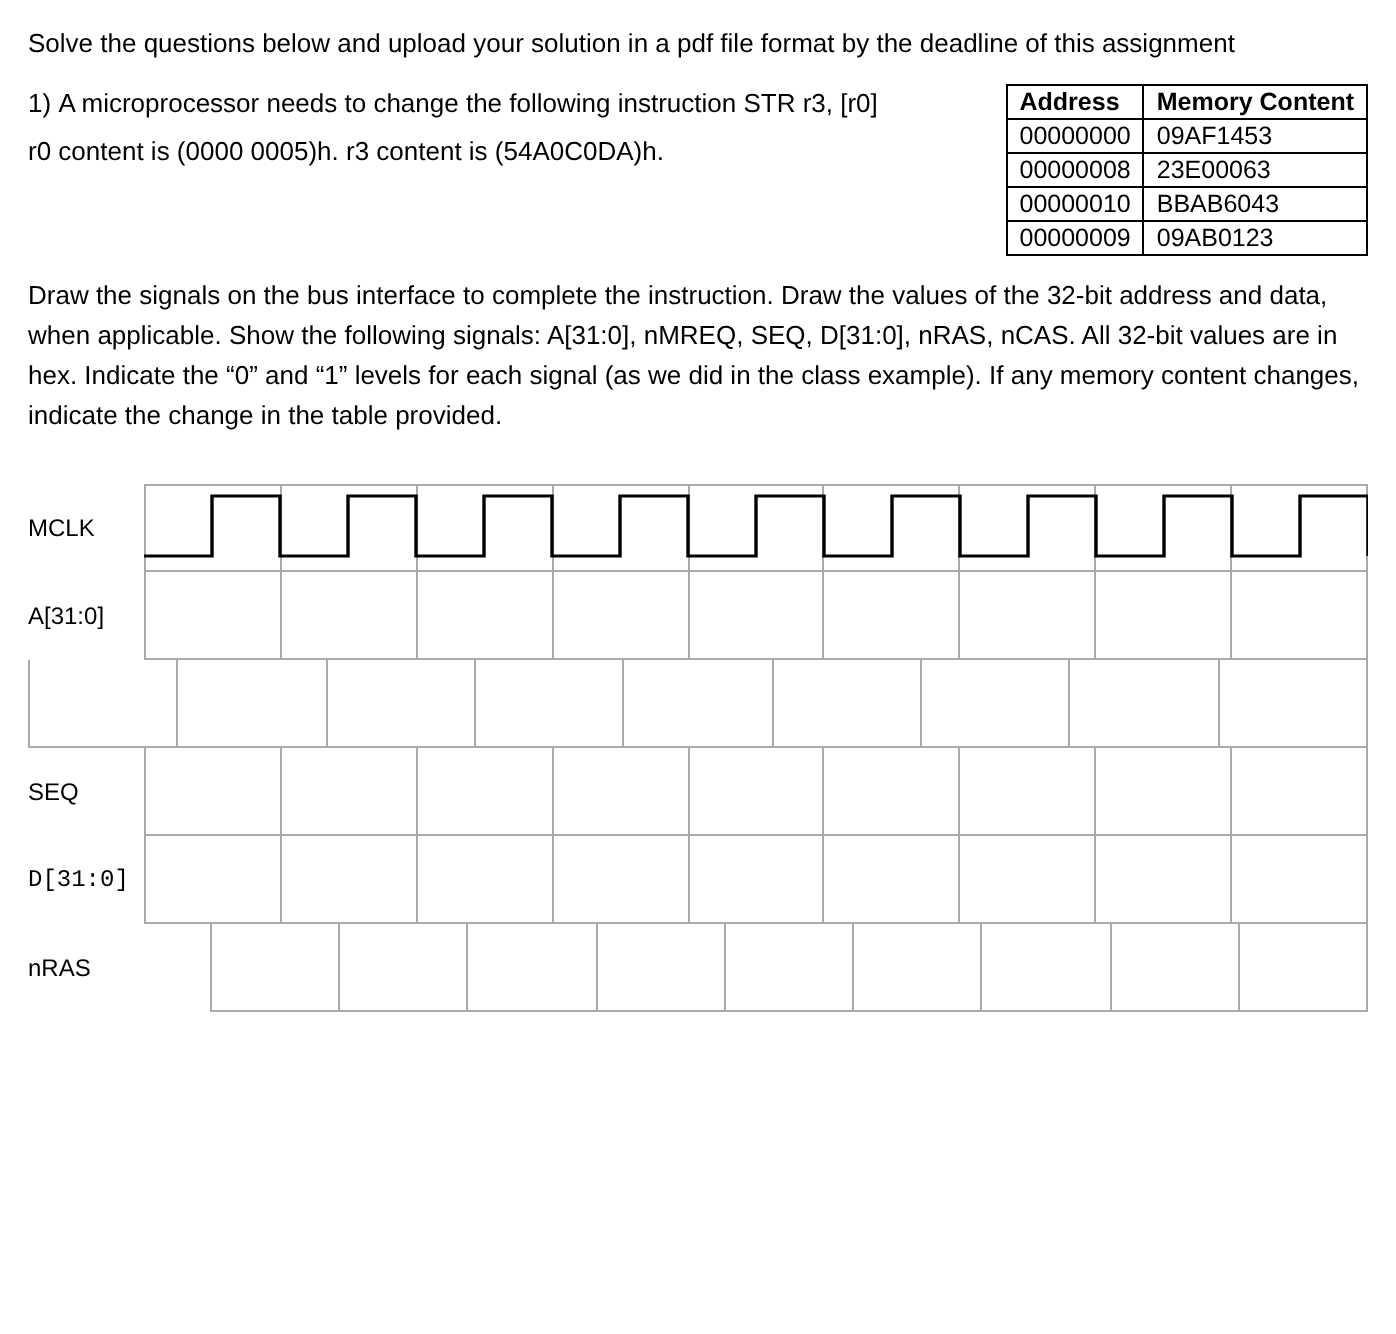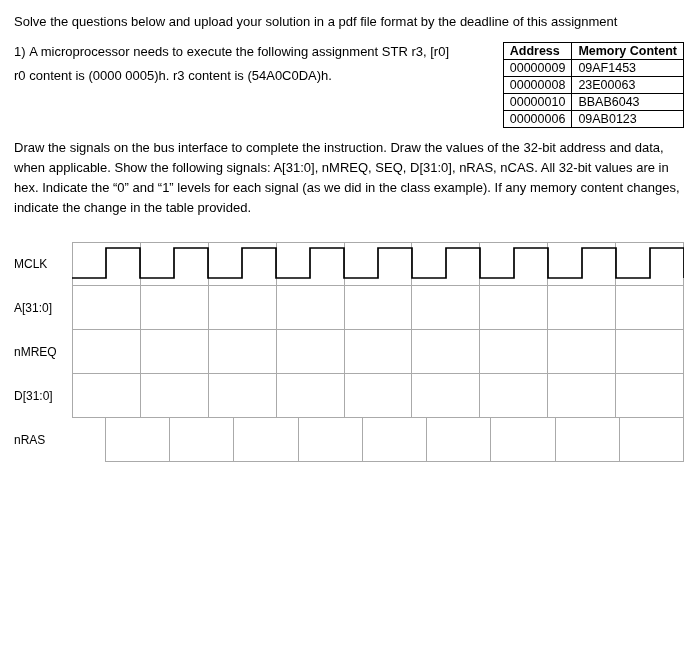--- a/index.html
+++ b/index.html
@@ -101,47 +101,47 @@
     }
   </style>
 </head>
 <body>
 
 <p class="intro-text">Solve the questions below and upload your solution in a pdf file format by the deadline of this assignment</p>
 
 <div class="content-row">
   <div class="left-col">
     <p style="margin-bottom:4px;">
-      <span>1)</span>&nbsp;<span>A microprocessor needs to execute the following assignment STR r3, [r0]</span>
+      <span>1)</span>&nbsp;<span>A microprocessor needs to change the following instruction STR r3, [r0]</span>
     </p>
     <p>r0 content is (0000 0005)h. r3 content is (54A0C0DA)h.</p>
   </div>
   <div class="right-col">
     <table class="mem-table">
       <thead>
         <tr>
           <th>Address</th>
           <th>Memory Content</th>
         </tr>
       </thead>
       <tbody id="mem-table-body">
       <tr>
-            <td>00000009</td>
+            <td>00000000</td>
             <td>09AF1453</td>
           </tr>
           <tr>
             <td>00000008</td>
             <td>23E00063</td>
           </tr>
           <tr>
             <td>00000010</td>
             <td>BBAB6043</td>
           </tr>
           <tr>
-            <td>00000006</td>
+            <td>00000009</td>
             <td>09AB0123</td>
           </tr>
         </tbody>
     </table>
   </div>
 </div>
 
 <div class="draw-section">
   <p>Draw the signals on the bus interface to complete the instruction. Draw the values of the 32-bit address and data, when applicable. Show the following signals: A[31:0], nMREQ, SEQ, D[31:0], nRAS, nCAS. All 32-bit values are in hex. Indicate the “0” and “1” levels for each signal (as we did in the class example). If any memory content changes, indicate the change in the table provided.</p>
 </div>
@@ -172,34 +172,47 @@
         <div class="signal-cell" style="border-right: 1px solid rgb(170, 170, 170); border-bottom: 1px solid rgb(170, 170, 170); flex: 1 1 0%; position: relative;"></div>
         <div class="signal-cell" style="border-right: 1px solid rgb(170, 170, 170); border-bottom: 1px solid rgb(170, 170, 170); flex: 1 1 0%; position: relative;"></div>
         <div class="signal-cell" style="border-right: 1px solid rgb(170, 170, 170); border-bottom: 1px solid rgb(170, 170, 170); flex: 1 1 0%; position: relative;"></div>
         <div class="signal-cell" style="border-right: 1px solid rgb(170, 170, 170); border-bottom: 1px solid rgb(170, 170, 170); flex: 1 1 0%; position: relative;"></div>
         <div class="signal-cell" style="border-right: 1px solid rgb(170, 170, 170); border-bottom: 1px solid rgb(170, 170, 170); flex: 1 1 0%; position: relative;"></div>
         <div class="signal-cell" style="border-right: 1px solid rgb(170, 170, 170); border-bottom: 1px solid rgb(170, 170, 170); flex: 1 1 0%; position: relative;"></div>
         <div class="signal-cell" style="border-right: 1px solid rgb(170, 170, 170); border-bottom: 1px solid rgb(170, 170, 170); flex: 1 1 0%; position: relative;"></div>
       </div>
     </div>
     <div class="signal-row" style="display: flex; height: 44px;">
-      <div class="signal-label">nMREQ</div>
       <div class="signal-cells" style="position: relative; flex: 1 1 0%; display: flex;">
         <div class="signal-cell" style="border-left: 1px solid rgb(170, 170, 170); border-right: 1px solid rgb(170, 170, 170); border-bottom: 1px solid rgb(170, 170, 170); flex: 1 1 0%; position: relative;"></div>
         <div class="signal-cell" style="border-right: 1px solid rgb(170, 170, 170); border-bottom: 1px solid rgb(170, 170, 170); flex: 1 1 0%; position: relative;"></div>
         <div class="signal-cell" style="border-right: 1px solid rgb(170, 170, 170); border-bottom: 1px solid rgb(170, 170, 170); flex: 1 1 0%; position: relative;"></div>
         <div class="signal-cell" style="border-right: 1px solid rgb(170, 170, 170); border-bottom: 1px solid rgb(170, 170, 170); flex: 1 1 0%; position: relative;"></div>
         <div class="signal-cell" style="border-right: 1px solid rgb(170, 170, 170); border-bottom: 1px solid rgb(170, 170, 170); flex: 1 1 0%; position: relative;"></div>
         <div class="signal-cell" style="border-right: 1px solid rgb(170, 170, 170); border-bottom: 1px solid rgb(170, 170, 170); flex: 1 1 0%; position: relative;"></div>
         <div class="signal-cell" style="border-right: 1px solid rgb(170, 170, 170); border-bottom: 1px solid rgb(170, 170, 170); flex: 1 1 0%; position: relative;"></div>
         <div class="signal-cell" style="border-right: 1px solid rgb(170, 170, 170); border-bottom: 1px solid rgb(170, 170, 170); flex: 1 1 0%; position: relative;"></div>
         <div class="signal-cell" style="border-right: 1px solid rgb(170, 170, 170); border-bottom: 1px solid rgb(170, 170, 170); flex: 1 1 0%; position: relative;"></div>
       </div>
     </div>
     <div class="signal-row" style="display: flex; height: 44px;">
+      <div class="signal-label">SEQ</div>
+      <div class="signal-cells" style="position: relative; flex: 1 1 0%; display: flex;">
+        <div class="signal-cell" style="border-left: 1px solid rgb(170, 170, 170); border-right: 1px solid rgb(170, 170, 170); border-bottom: 1px solid rgb(170, 170, 170); flex: 1 1 0%; position: relative;"></div>
+        <div class="signal-cell" style="border-right: 1px solid rgb(170, 170, 170); border-bottom: 1px solid rgb(170, 170, 170); flex: 1 1 0%; position: relative;"></div>
+        <div class="signal-cell" style="border-right: 1px solid rgb(170, 170, 170); border-bottom: 1px solid rgb(170, 170, 170); flex: 1 1 0%; position: relative;"></div>
+        <div class="signal-cell" style="border-right: 1px solid rgb(170, 170, 170); border-bottom: 1px solid rgb(170, 170, 170); flex: 1 1 0%; position: relative;"></div>
+        <div class="signal-cell" style="border-right: 1px solid rgb(170, 170, 170); border-bottom: 1px solid rgb(170, 170, 170); flex: 1 1 0%; position: relative;"></div>
+        <div class="signal-cell" style="border-right: 1px solid rgb(170, 170, 170); border-bottom: 1px solid rgb(170, 170, 170); flex: 1 1 0%; position: relative;"></div>
+        <div class="signal-cell" style="border-right: 1px solid rgb(170, 170, 170); border-bottom: 1px solid rgb(170, 170, 170); flex: 1 1 0%; position: relative;"></div>
+        <div class="signal-cell" style="border-right: 1px solid rgb(170, 170, 170); border-bottom: 1px solid rgb(170, 170, 170); flex: 1 1 0%; position: relative;"></div>
+        <div class="signal-cell" style="border-right: 1px solid rgb(170, 170, 170); border-bottom: 1px solid rgb(170, 170, 170); flex: 1 1 0%; position: relative;"></div>
+      </div>
+    </div>
+    <div class="signal-row" style="display: flex; height: 44px; font-family: Liberation Mono, monospace;">
       <div class="signal-label">D[31:0]</div>
       <div class="signal-cells" style="position: relative; flex: 1 1 0%; display: flex;">
         <div class="signal-cell" style="border-left: 1px solid rgb(170, 170, 170); border-right: 1px solid rgb(170, 170, 170); border-bottom: 1px solid rgb(170, 170, 170); flex: 1 1 0%; position: relative;"></div>
         <div class="signal-cell" style="border-right: 1px solid rgb(170, 170, 170); border-bottom: 1px solid rgb(170, 170, 170); flex: 1 1 0%; position: relative;"></div>
         <div class="signal-cell" style="border-right: 1px solid rgb(170, 170, 170); border-bottom: 1px solid rgb(170, 170, 170); flex: 1 1 0%; position: relative;"></div>
         <div class="signal-cell" style="border-right: 1px solid rgb(170, 170, 170); border-bottom: 1px solid rgb(170, 170, 170); flex: 1 1 0%; position: relative;"></div>
         <div class="signal-cell" style="border-right: 1px solid rgb(170, 170, 170); border-bottom: 1px solid rgb(170, 170, 170); flex: 1 1 0%; position: relative;"></div>
         <div class="signal-cell" style="border-right: 1px solid rgb(170, 170, 170); border-bottom: 1px solid rgb(170, 170, 170); flex: 1 1 0%; position: relative;"></div>
         <div class="signal-cell" style="border-right: 1px solid rgb(170, 170, 170); border-bottom: 1px solid rgb(170, 170, 170); flex: 1 1 0%; position: relative;"></div>
         <div class="signal-cell" style="border-right: 1px solid rgb(170, 170, 170); border-bottom: 1px solid rgb(170, 170, 170); flex: 1 1 0%; position: relative;"></div>

